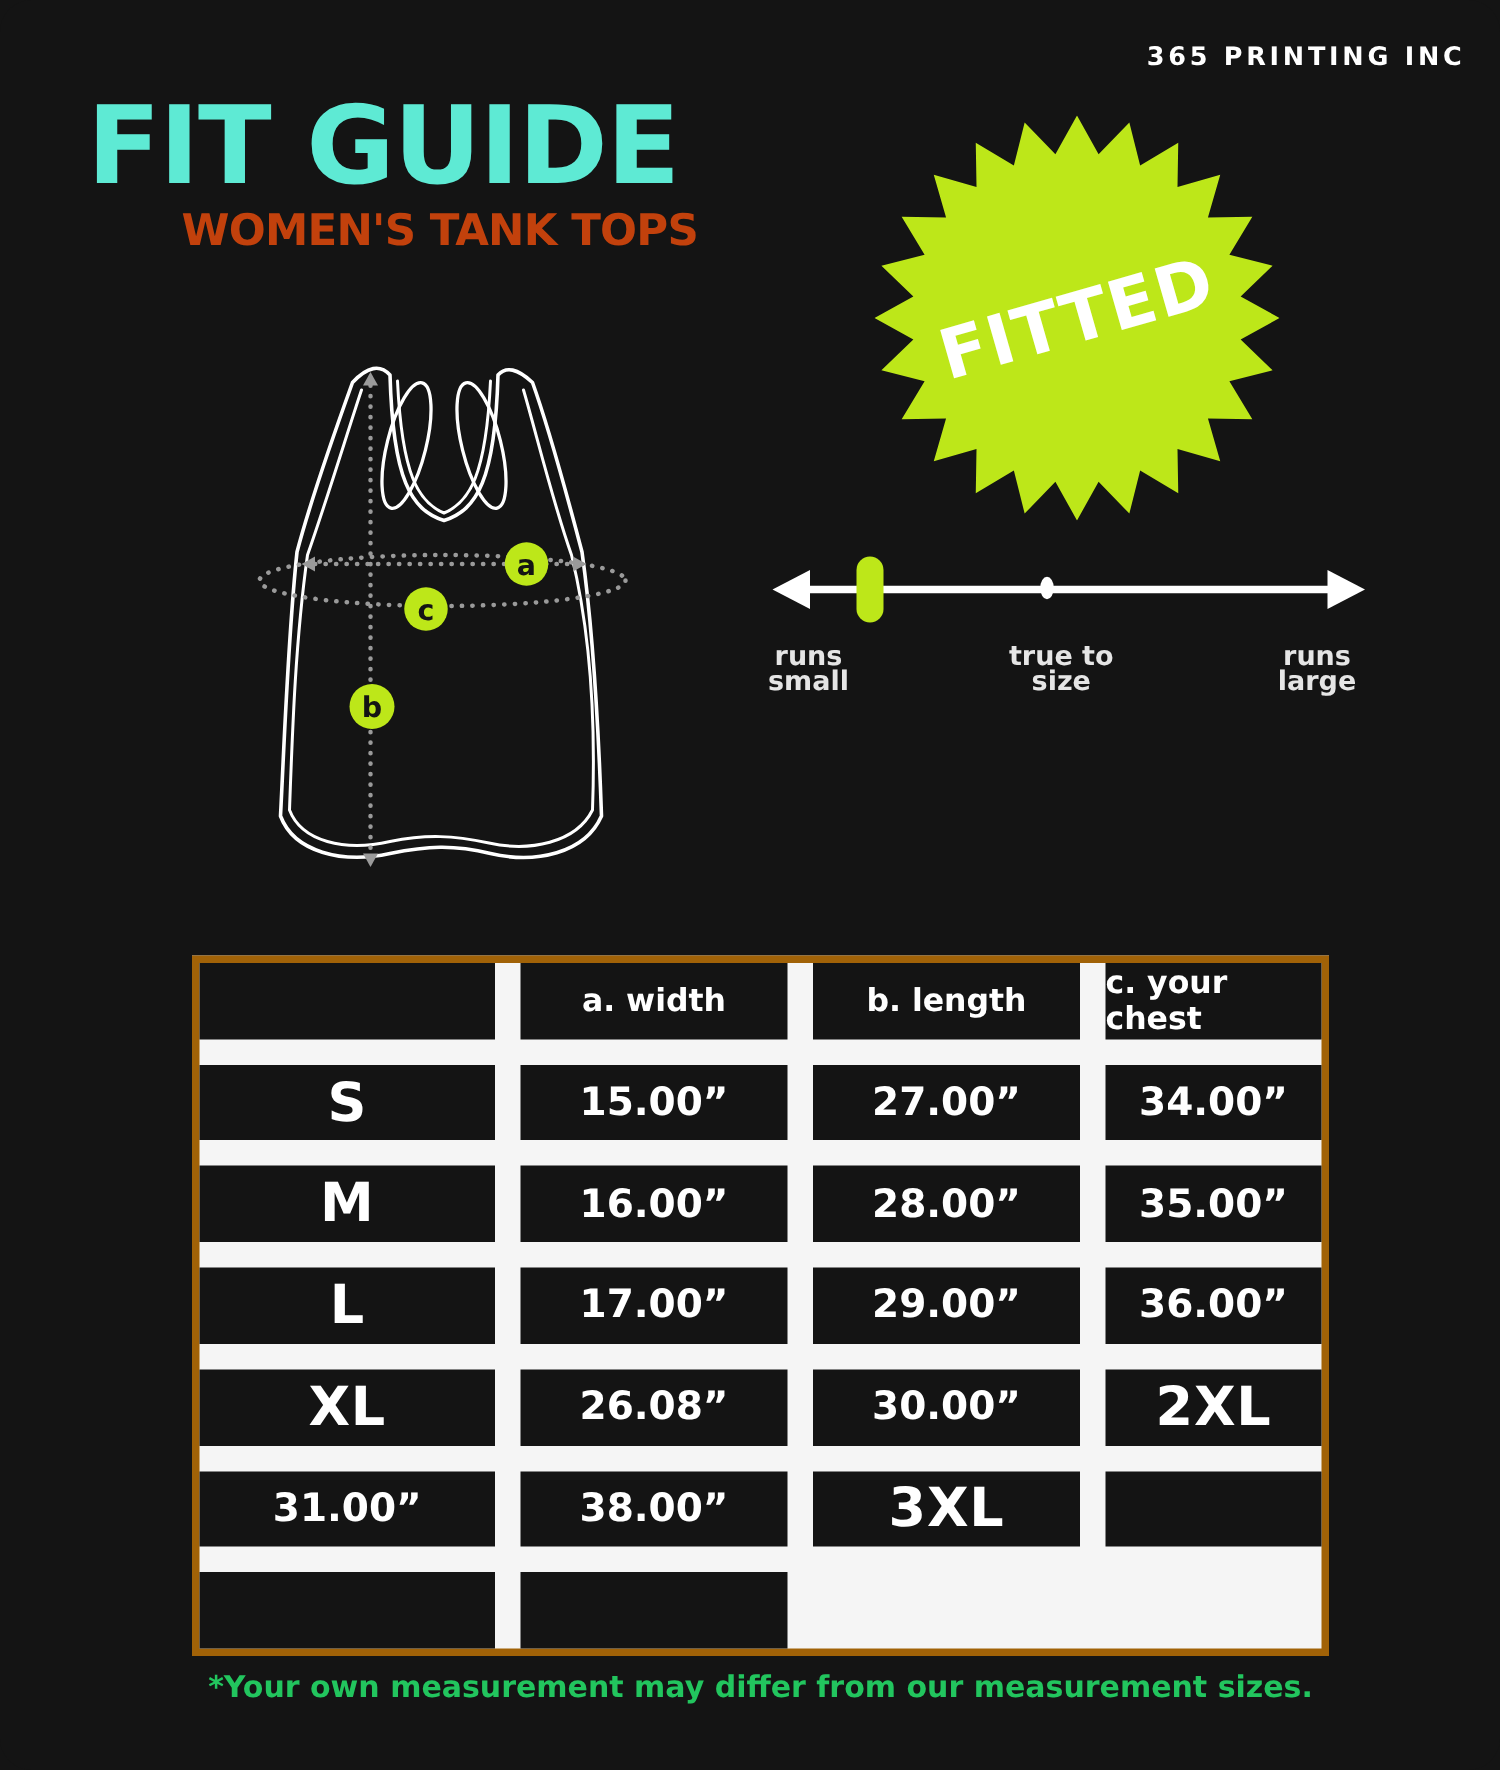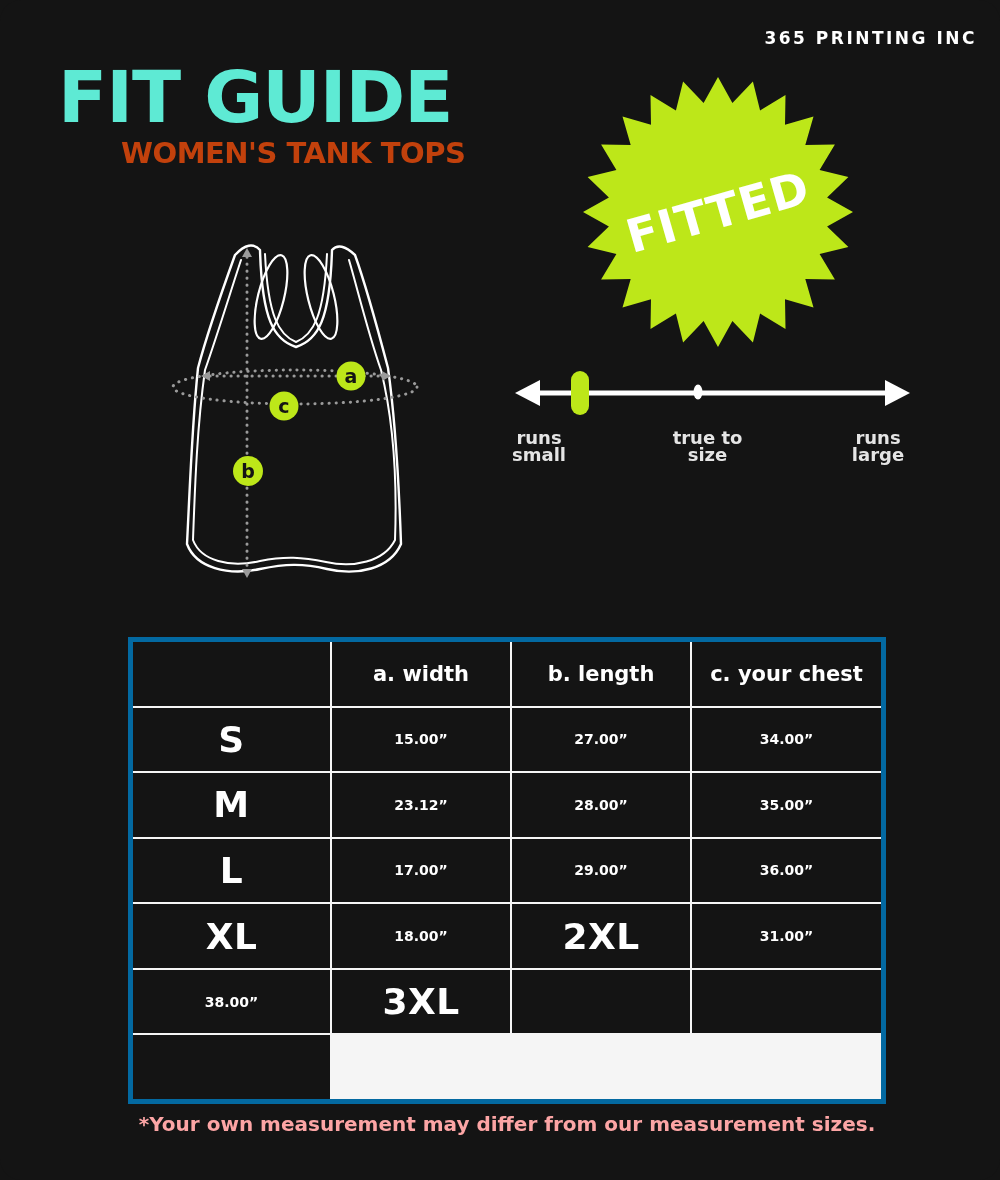--- a/index.html
+++ b/index.html
@@ -35,34 +35,34 @@
     position:absolute; top:74px; font-size:18px; line-height:17px;
     text-align:center; color:#e5e5e5;
   }
   .scale-label span { display:block; }
   .scale-label.left { left:4px; width:70px; }
   .scale-label.center { left:170px; width:75px; }
   .scale-label.right { left:842px; }
   .scale-label.right { left:342px; width:72px; }
   .size-table {
     position:absolute; left:128px; top:637px; width:758px; height:467px;
-    border:5px solid #0369a1; background:#f5f5f5;
+    border:5px solid #a16207; background:#f5f5f5;
     display:grid; grid-template-columns:197px 178px 178px 1fr;
-    grid-template-rows:repeat(7, 1fr); gap:2px;
+    grid-template-rows:repeat(7, 1fr); gap:17px;
   }
   .cell {
     background:#141414; display:flex; align-items:center; justify-content:center;
     color:#fff;
   }
   .cell.head { font-size:21px; }
   .cell.size { font-size:36px; letter-spacing:0.5px; }
-  .cell.val  { font-size:14px; }
+  .cell.val  { font-size:26px; }
   .footnote {
     position:absolute; left:128px; top:1112px; width:758px;
-    text-align:center; font-size:20px; color:#fca5a5; white-space:nowrap;
+    text-align:center; font-size:20px; color:#22c55e; white-space:nowrap;
   }
 </style>
 </head>
 <body>
 
 <div class="page">
 
   <div class="brand">365 PRINTING INC</div>
   <div class="title">FIT GUIDE</div>
   <div class="subtitle">WOMEN'S TANK TOPS</div>
@@ -155,31 +155,32 @@
     <div class="cell head">a. width</div>
     <div class="cell head">b. length</div>
     <div class="cell head">c. your chest</div>
 
     <div class="cell size">S</div>
     <div class="cell val">15.00”</div>
     <div class="cell val">27.00”</div>
     <div class="cell val">34.00”</div>
 
     <div class="cell size">M</div>
-    <div class="cell val">23.12”</div>
+    <div class="cell val">16.00”</div>
     <div class="cell val">28.00”</div>
     <div class="cell val">35.00”</div>
 
     <div class="cell size">L</div>
     <div class="cell val">17.00”</div>
     <div class="cell val">29.00”</div>
     <div class="cell val">36.00”</div>
 
     <div class="cell size">XL</div>
-    <div class="cell val">18.00”</div>
+    <div class="cell val">26.08”</div>
+    <div class="cell val">30.00”</div>
 
     <div class="cell size">2XL</div>
     <div class="cell val">31.00”</div>
     <div class="cell val">38.00”</div>
 
     <div class="cell size">3XL</div>
     <div class="cell val"></div>
     <div class="cell val"></div>
     <div class="cell val"></div>
   </div>

